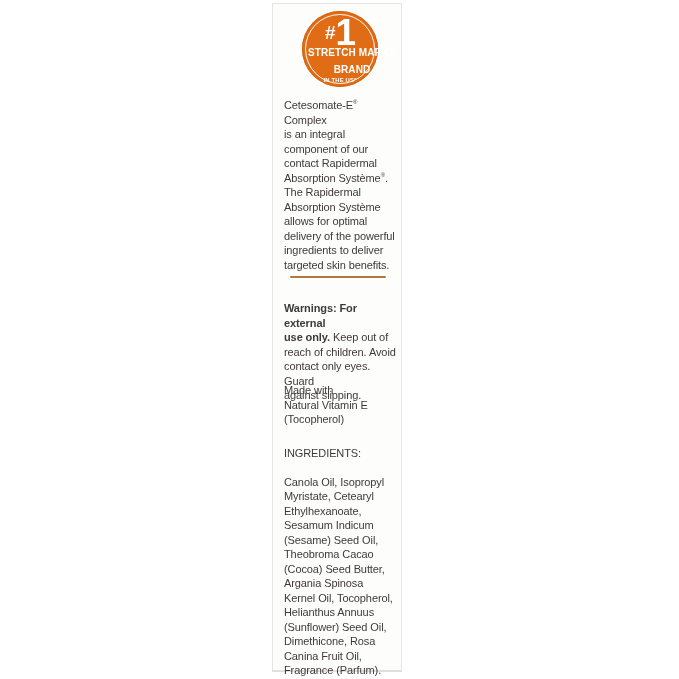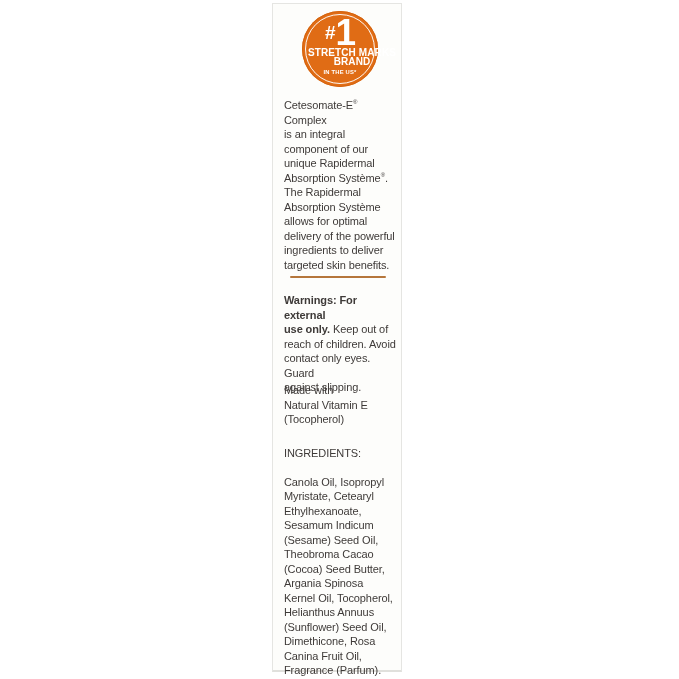--- a/index.html
+++ b/index.html
@@ -73,21 +73,21 @@
     font-weight: bold;
     letter-spacing: -1px;
   }
   .badge-line1, .badge-line2 {
     font-size: 10px;
     line-height: 9px;
     letter-spacing: 0.1px;
     white-space: nowrap;
     padding-left: 24px;
   }
-  .badge-line2 { margin-top: 0; }
+  .badge-line2 { margin-top: 8px; }
   .badge-line3 {
     font-size: 5.8px;
     line-height: 7px;
     margin-top: 3px;
     letter-spacing: 0.2px;
     white-space: nowrap;
   }
   
   .txt {
     position: absolute;
@@ -106,21 +106,21 @@
   }
   .divider {
     position: absolute;
     left: 17px;
     top: 272px;
     width: 96px;
     height: 2px;
     background: #b5763b;
     border-radius: 1px;
   }
-  .warnings { top: 289px; }
+  .warnings { top: 297px; }
   .bold { font-weight: bold; }
   .made-with { top: 379px; font-weight: normal; }
   .ingredients-block { top: 427px; }
   .ingredients-heading { font-weight: normal; }
 </style>
 </head>
 <body>
 
 <div class="panel">
 
@@ -133,21 +133,21 @@
         </div>
       <div class="badge-line1">STRETCH MARKS</div>
       <div class="badge-line2">BRAND</div>
       <div class="badge-line3">IN THE US*</div>
     </div>
   </div>
 
   <div class="txt claim"><span>Cetesomate-E</span><span class="sup">®</span><span> Complex
 is an integral
 component of our
-unique Rapidermal
+contact Rapidermal
 Absorption Système</span><span class="sup">®</span><span>.
 The Rapidermal
 Absorption Système
 allows for optimal
 delivery of the powerful
 ingredients to deliver
 targeted skin benefits.</span></div>
 
   <div class="divider"></div>
 

